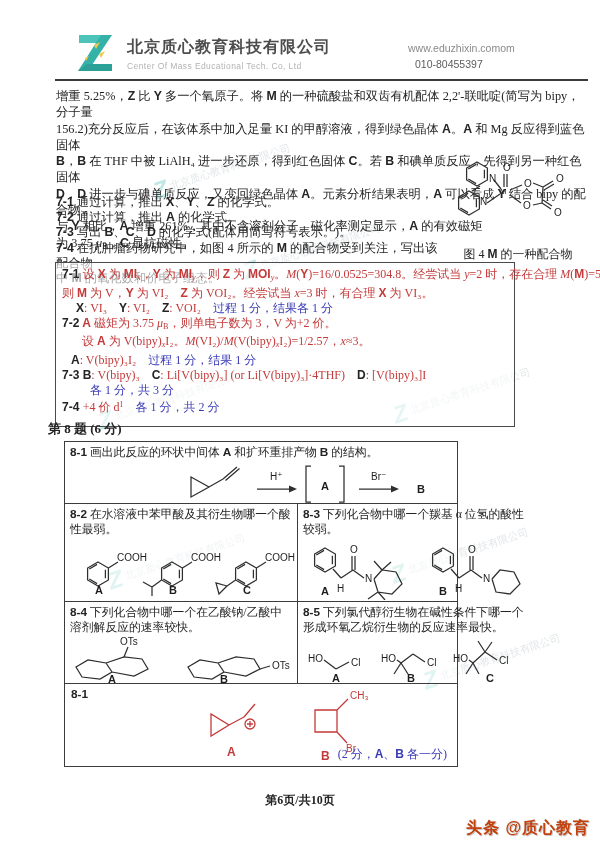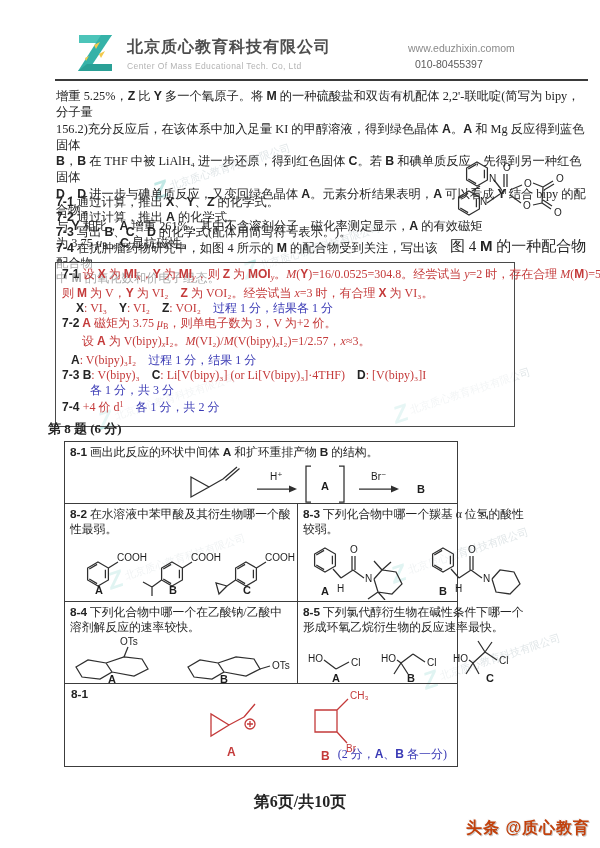--- a/index.html
+++ b/index.html
@@ -24,21 +24,21 @@
   .intro{position:absolute;left:56px;top:88px;width:532px;font-size:12.3px;line-height:16.3px}
   .q7list{position:absolute;left:56px;top:195px;width:392px;font-size:12.3px;line-height:15.2px}
   .b{font-weight:700;font-family:"Liberation Sans","DejaVu Sans",sans-serif}
   .red{color:var(--red)}
   .blue{color:var(--blue)}
   .it{font-style:italic}
   .sub{font-size:.68em;vertical-align:-.22em}
   .sup{font-size:.68em;vertical-align:.45em}
 
   .fig4{position:absolute;left:447px;top:158px;width:142px;text-align:center}
-  .fig4-caption{font-size:15px;margin-top:2px;white-space:nowrap}
+  .fig4-caption{font-size:12px;margin-top:11px;white-space:nowrap}
 
   .ansbox{position:absolute;left:55px;top:262px;width:460px;border:1.6px solid #4a4a4a;
     padding:4px 6px 12px 6px;font-size:12px;line-height:14.9px;background:rgba(255,255,255,.6)}
   .ansline{white-space:nowrap}
   .ind1{padding-left:14px}.ind2{padding-left:20px}.ind3{padding-left:9px}.ind4{padding-left:28px}
 
   .q8title{position:absolute;left:48px;top:420px;font-size:13px}
   .q8title span{font-weight:700}
 
   
@@ -57,21 +57,21 @@
   .sk{stroke:#2f2f2f;stroke-width:1.25;fill:none}
   .skr{stroke:var(--red);stroke-width:1.3;fill:none}
   .lbl{font-size:11px;font-weight:700;fill:#1d1d1d}
   .atom{font-size:10px;fill:#1d1d1d}
   .lblr{font-size:12px;font-weight:700;fill:var(--red)}
   .atomr{font-size:10px;fill:var(--red)}
   .ansnum{position:absolute;left:6px;top:3px;font-size:11.8px}
   .anssvg{position:absolute;left:132px;top:4px}
   .score{position:absolute;right:10px;bottom:3px;font-size:12px}
 
-  .footer{position:absolute;left:0;top:792px;width:100%;text-align:center;font-size:16px;font-weight:700}
+  .footer{position:absolute;left:0;top:792px;width:100%;text-align:center;font-size:12px;font-weight:700}
 
   
   .wm{position:absolute;transform:rotate(-18deg);color:#c3ced2;opacity:.5;
       font-size:10.5px;white-space:nowrap;display:flex;align-items:center;gap:3px;pointer-events:none}
   .wm .z{color:var(--teal);opacity:.6;font-weight:700;font-style:italic;font-size:24px;line-height:1;font-family:"Liberation Sans",sans-serif}
   .toutiao{position:absolute;right:10px;top:818px;font-family:"Liberation Sans","DejaVu Sans",sans-serif;
       font-weight:700;font-size:16px;color:#c2410c;text-shadow:1px 1px 0 #c9c9c9,-1px -1px 0 #f7f7f7;letter-spacing:1px}
 </style>
 </head>
 <body>

